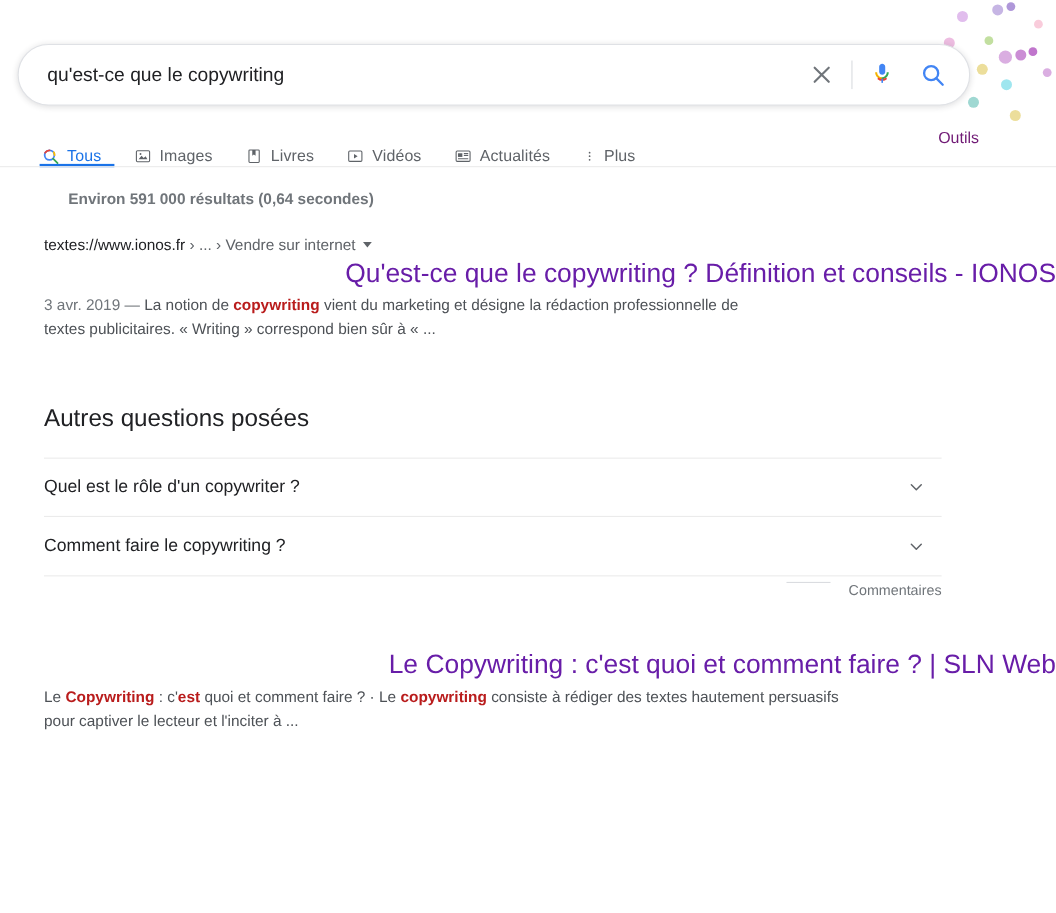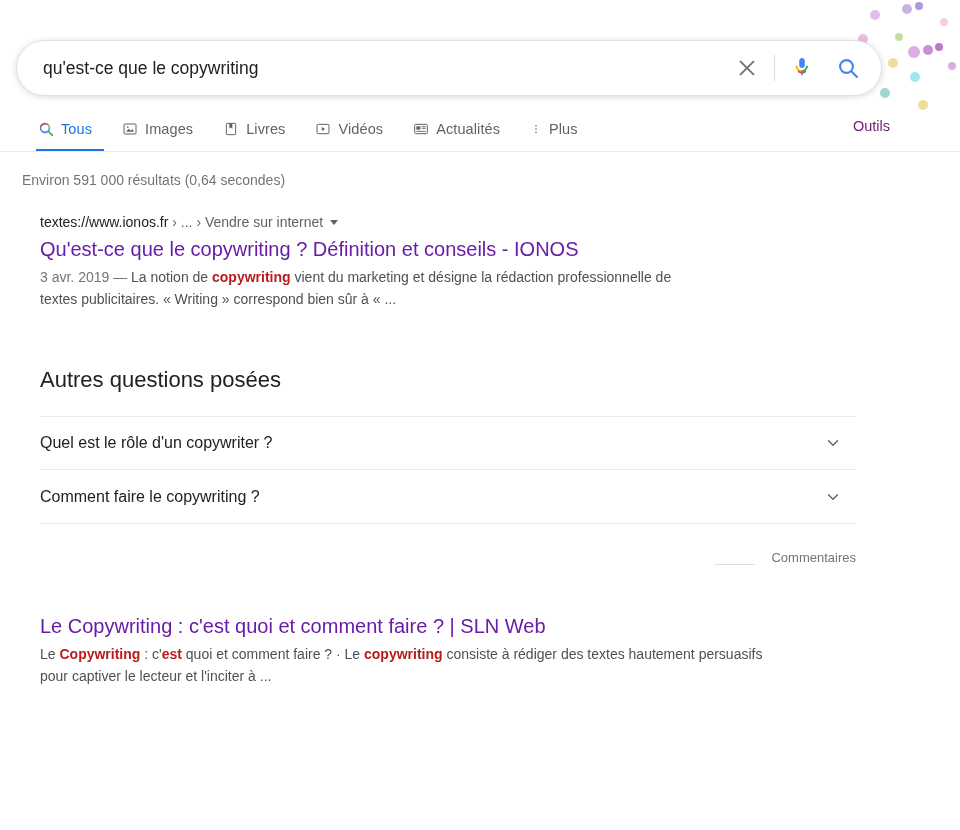--- a/index.html
+++ b/index.html
@@ -38,60 +38,61 @@
   .icon-btn { display:flex; align-items:center; justify-content:center; cursor:pointer; }
   .clear-x { width: 34px; height: 34px; }
   .sb-divider { width:1px; height:26px; background:#dadce0; margin: 0 12px 0 10px; }
   .mic-btn { width: 30px; height: 34px; margin-right: 16px; }
   .search-btn { width: 30px; height: 34px; }
 
   
   .navbar { position: absolute; left: 0; top: 108px; width: 960px; height: 44px; }
   .nav-underline { position:absolute; left:0; bottom:0; width: 960px; height:1px; background:#ebebeb; }
   .tabs { position:absolute; left: 38px; top: 0; display:flex; align-items:center; height: 42px; }
-  .tab { display:flex; align-items:center; height: 42px; margin-right: 30px; cursor:pointer; position:relative; }
+  .tab { display:flex; align-items:flex-end; height: 42px; margin-right: 30px; cursor:pointer; position:relative; }
   .tab .tlabel { font-size: 14.5px; color: #5f6368; margin-left: 7px; letter-spacing:0.1px;}
   .tab.active .tlabel { color: #1a73e8; }
   .tab.active .tab-bar { position:absolute; left:-2px; bottom:-2px; width: 68px; height: 3px; background:#1a73e8; }
   .tab .ticon { display:flex; align-items:center; justify-content:center; width:16px; height:16px; }
   .tools-btn { position:absolute; right: 70px; top: 10px; font-size: 14.5px; color:#701a75; cursor:pointer; }
 
   
   .content { position:absolute; left: 0; top: 152px; width: 960px; }
-  .result-stats { margin: 20px 0 0 22px; font-size: 14px; color: #70757a; }
+  .result-stats { margin: 20px 0 0 62px; font-size: 14px; color: #70757a; font-weight: bold; }
 
   .result { margin: 0 0 0 40px; }
   .r-url-row { display:flex; align-items:center; margin-top: 4px; }
   .r-url { font-size: 14px; color: #202124; line-height: 20px; white-space: nowrap; }
   .r-url .dom { color: #202124; }
   .r-url .path { color: #5f6368; }
   .r-caret { margin-left: 7px; width:0;height:0; border-left:4px solid transparent; border-right:4px solid transparent; border-top:5px solid #5f6368; cursor:pointer;}
   .r-title {
     display:block; margin-top: 4px;
-    font-size: 20px; line-height: 26px;
+    font-size: 24px; line-height: 26px;
     color: #681da8;
     text-decoration:none; cursor:pointer;
     font-weight: 400;
+    text-align: right;
   }
   .r-snippet { margin-top: 5px; width: 640px; font-size: 14px; line-height: 21.5px; color: #4d5156; }
   .r-snippet .date { color:#70757a; }
   .r-snippet b { font-weight: 700; color:#b91c1c; }
 
   
   .paa { margin: 56px 0 0 40px; width: 816px; }
   .paa-title { font-size: 22px; color: #202124; line-height: 28px; font-weight: 400; }
   .paa-list { margin-top: 22px; }
   .paa-item {
     display:flex; align-items:center; justify-content:space-between;
     height: 54px; border-bottom: 1px solid #ebebeb; cursor: pointer;
   }
   .paa-item:first-child { border-top: 1px solid #ebebeb; }
   .paa-q { font-size: 16px; color: #202124; }
   .paa-chev { width: 18px; height: 18px; margin-right: 14px; }
-  .paa-foot { display:flex; align-items:flex-end; justify-content:flex-end; margin-top: 26px; }
+  .paa-foot { display:flex; align-items:flex-start; justify-content:flex-end; margin-top: 5px; }
   .paa-foot .fb-line { width: 40px; height:1px; background:#dadce0; margin-right: 16px; }
   .paa-foot .fb { font-size: 13px; color:#70757a; cursor:pointer; }
 
   .result-2 { margin-top: 48px; }
   .result-2 .r-snippet { width: 740px; }
 </style>
 </head>
 <body>
 
 <div id="page">

